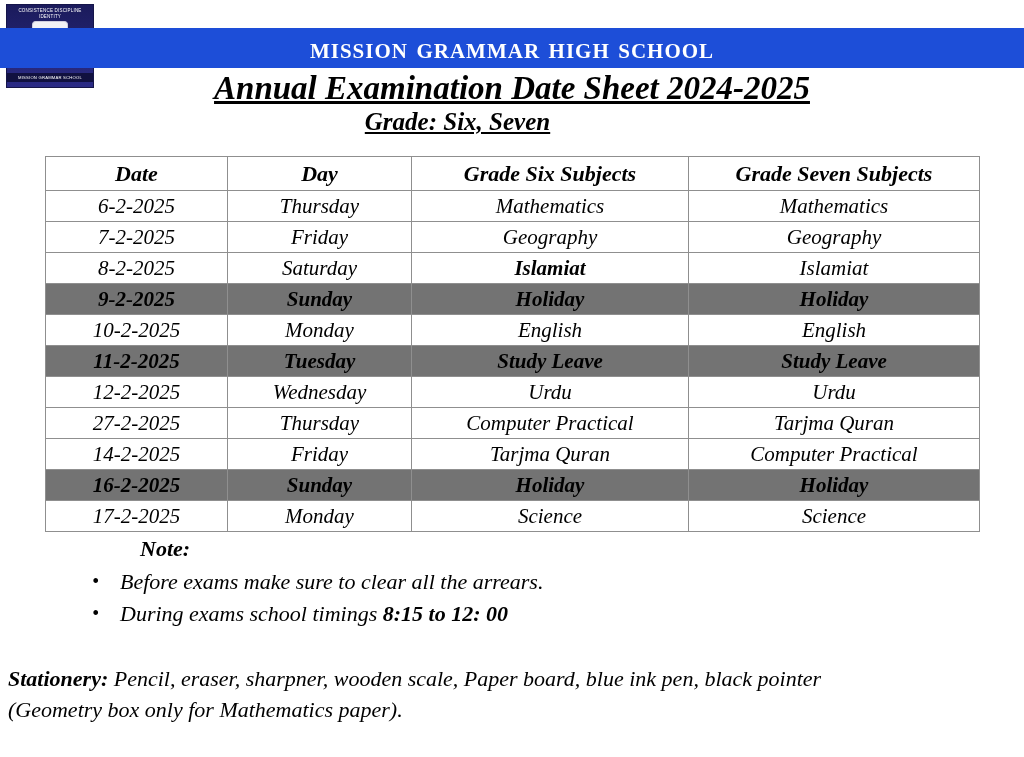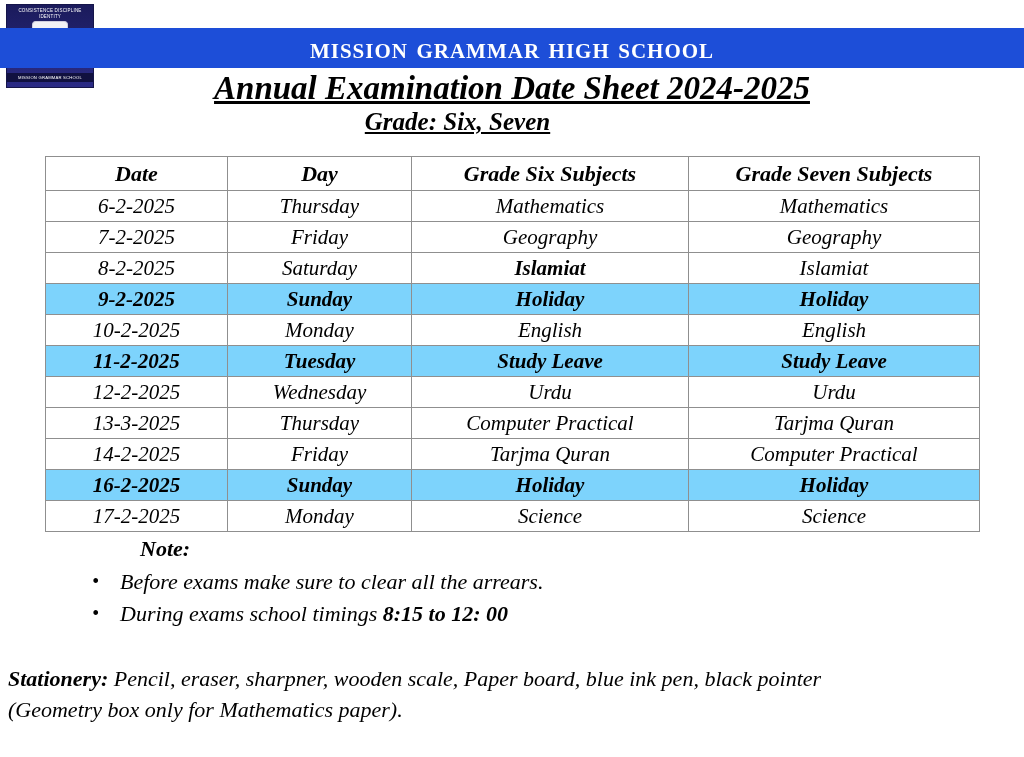--- a/index.html
+++ b/index.html
@@ -158,21 +158,21 @@
     font-weight: bold;
     font-size: 22px;
     height: 31px;
   }
   table.sheet col.c-date { width: 182px; }
   table.sheet col.c-day { width: 184px; }
   table.sheet col.c-six { width: 277px; }
   table.sheet col.c-seven { width: 291px; }
 
   tr.shaded td {
-    background: #7dd3fc;
+    background: #737373;
     font-weight: bold;
   }
   td.bold-cell { font-weight: bold; }
 
   
   .note-title {
     position: absolute;
     left: 140px;
     top: 536px;
     font-size: 22px;
@@ -289,21 +289,21 @@
           <td class="bold-cell">Study Leave</td>
           <td class="bold-cell">Study Leave</td>
         </tr>
         <tr>
           <td>12-2-2025</td>
           <td>Wednesday</td>
           <td>Urdu</td>
           <td>Urdu</td>
         </tr>
         <tr>
-          <td>13-3-2025</td>
+          <td>27-2-2025</td>
           <td>Thursday</td>
           <td>Computer Practical</td>
           <td>Tarjma Quran</td>
         </tr>
         <tr>
           <td>14-2-2025</td>
           <td>Friday</td>
           <td>Tarjma Quran</td>
           <td>Computer Practical</td>
         </tr>

